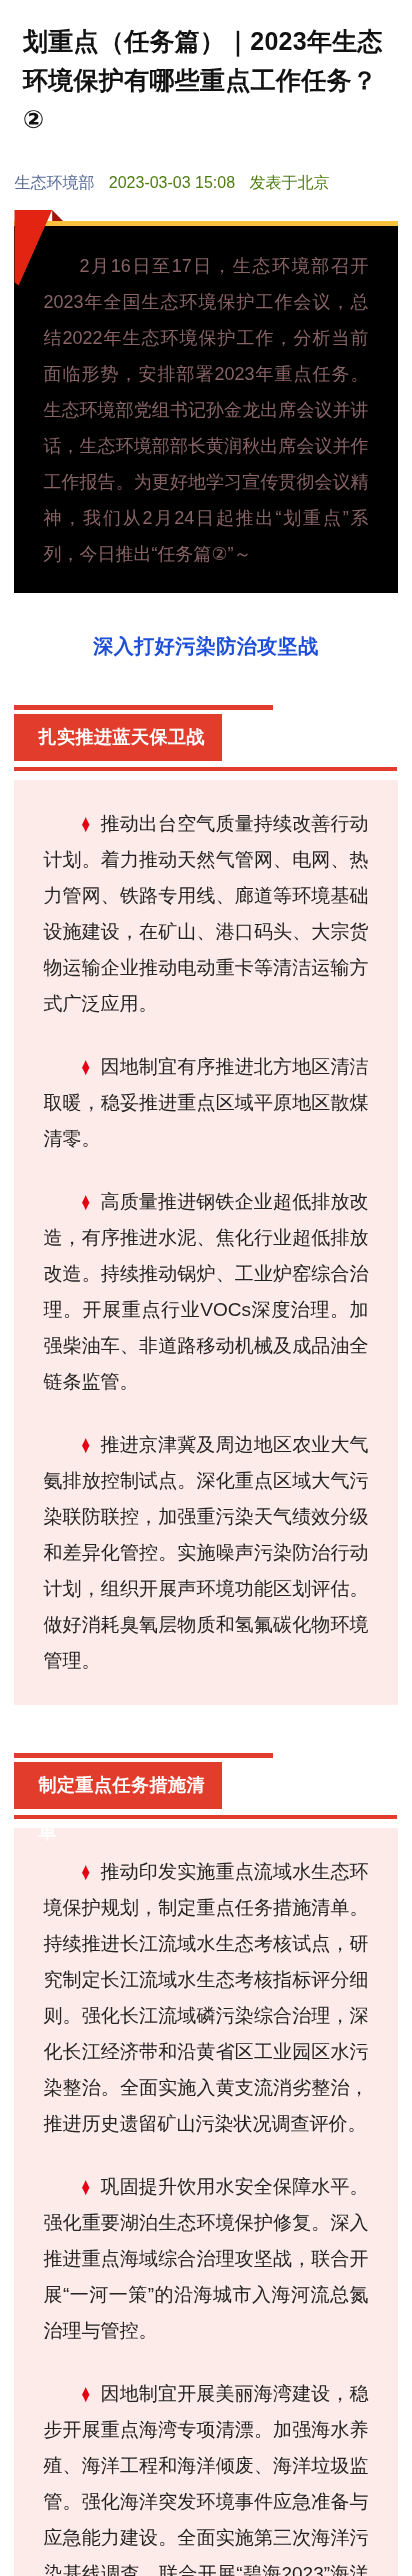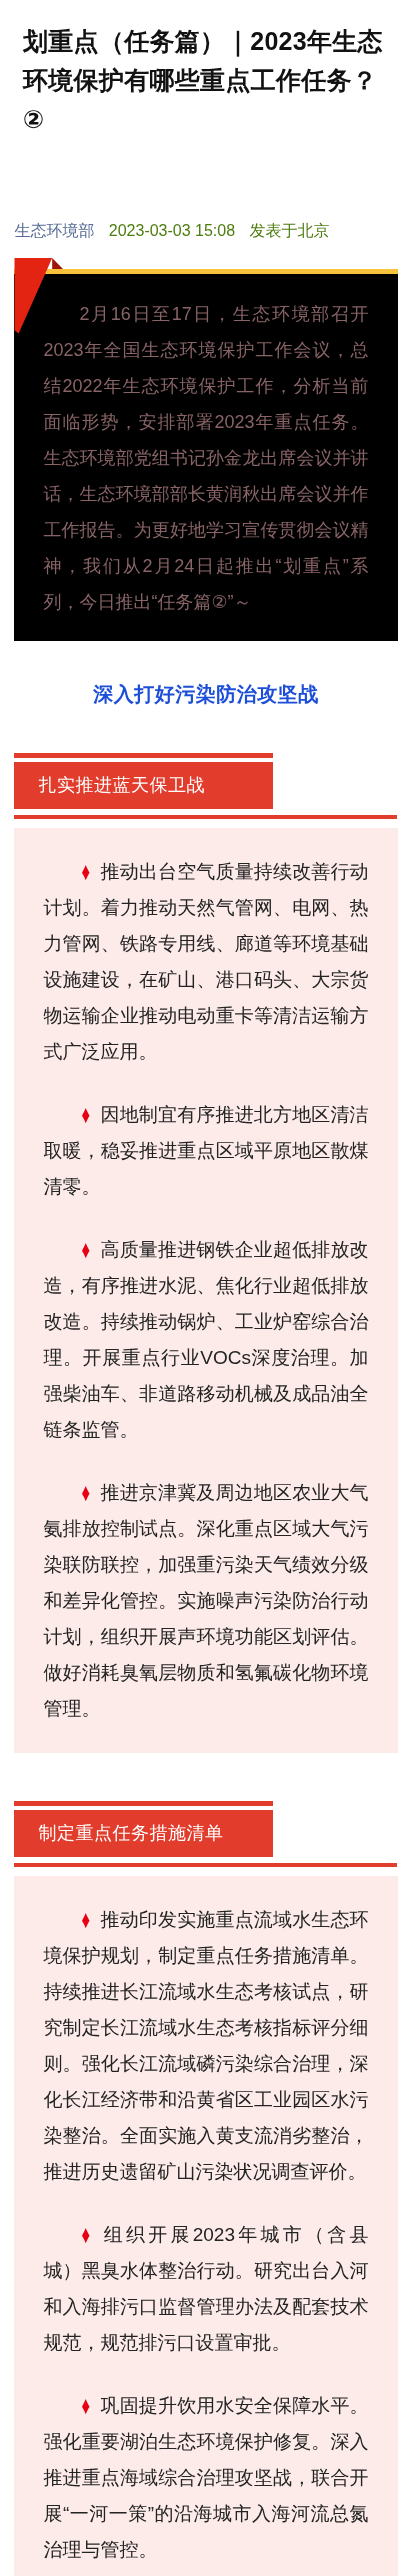--- a/index.html
+++ b/index.html
@@ -23,21 +23,21 @@
     letter-spacing: 0.3px;
   }
   .byline {
     margin: 34px 14.4px 0;
     font-size: 16px;
     display: flex;
     align-items: baseline;
     gap: 14.4px;
     white-space: nowrap;
   }
-  .byline .author { color: #576b95; margin-top: 48px; }
+  .byline .author { color: #576b95; }
   .byline .muted  { color: #4d7c0f; }
 
   
   .intro-wrap {
     position: relative;
     margin: 27px 14.4px 0;
   }
   .intro-card {
     position: relative;
     background: #000000;
@@ -81,26 +81,26 @@
   .section { margin-top: 49px; }
   .section + .section { margin-top: 48px; }
   .banner-top-bar {
     margin-left: 14.4px;
     width: 259px;
     height: 5.2px;
     background: #e13c2c;
   }
   .banner-box {
     margin: 4.1px 0 0 14.4px;
-    width: 259px;
+    width: 208px;
     height: 47px;
     background: #e13c2c;
     color: #ffffff;
     font-size: 18px;
-    font-weight: 400;
+    font-weight: 700;
     line-height: 47px;
     padding-left: 24px;
     box-sizing: border-box;
     letter-spacing: 0.5px;
   }
   .banner-underline {
     margin: 5.2px 14.4px 0;
     width: 383px;
     height: 4.6px;
     background: #e13c2c;
@@ -165,18 +165,17 @@
     <p class="bullet"><span class="diamond">♦</span><span>推进京津冀及周边地区农业大气氨排放控制试点。深化重点区域大气污染联防联控，加强重污染天气绩效分级和差异化管控。实施噪声污染防治行动计划，组织开展声环境功能区划评估。做好消耗臭氧层物质和氢氟碳化物环境管理。</span></p>
   </div>
 </div>
 
 <div class="section">
   <div class="banner-top-bar"></div>
   <div class="banner-box">制定重点任务措施清单</div>
   <div class="banner-underline"></div>
   <div class="content-box">
     <p class="bullet"><span class="diamond">♦</span><span>推动印发实施重点流域水生态环境保护规划，制定重点任务措施清单。持续推进长江流域水生态考核试点，研究制定长江流域水生态考核指标评分细则。强化长江流域磷污染综合治理，深化长江经济带和沿黄省区工业园区水污染整治。全面实施入黄支流消劣整治，推进历史遗留矿山污染状况调查评价。</span></p>
-    <p class="bullet"><span class="diamond">♦</span><span>组织开展2023年城市（含县城）黑臭水体整治行动。研究出台入河和入海排污口监督管理办法及配套技术规范，规范排污口设置审批。</span></p>
     <p class="bullet"><span class="diamond">♦</span><span>巩固提升饮用水安全保障水平。强化重要湖泊生态环境保护修复。深入推进重点海域综合治理攻坚战，联合开展“一河一策”的沿海城市入海河流总氮治理与管控。</span></p>
     <p class="bullet"><span class="diamond">♦</span><span>因地制宜开展美丽海湾建设，稳步开展重点海湾专项清漂。加强海水养殖、海洋工程和海洋倾废、海洋垃圾监管。强化海洋突发环境事件应急准备与应急能力建设。全面实施第三次海洋污染基线调查。联合开展“碧海2023”海洋生态环境保护专项执法行动。</span></p>
   </div>
 </div>
 
 
 </body></html>

